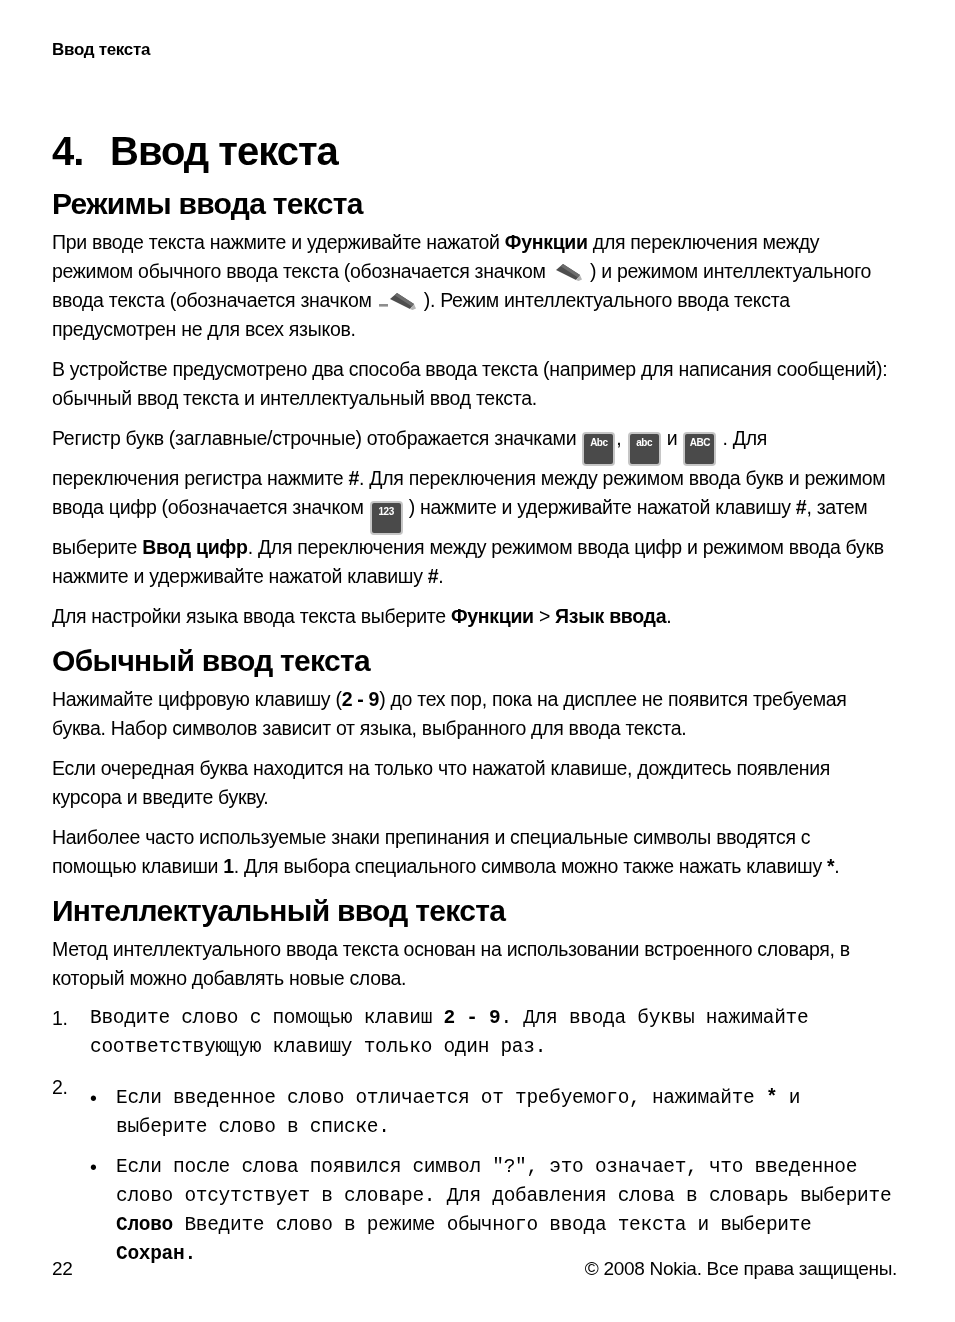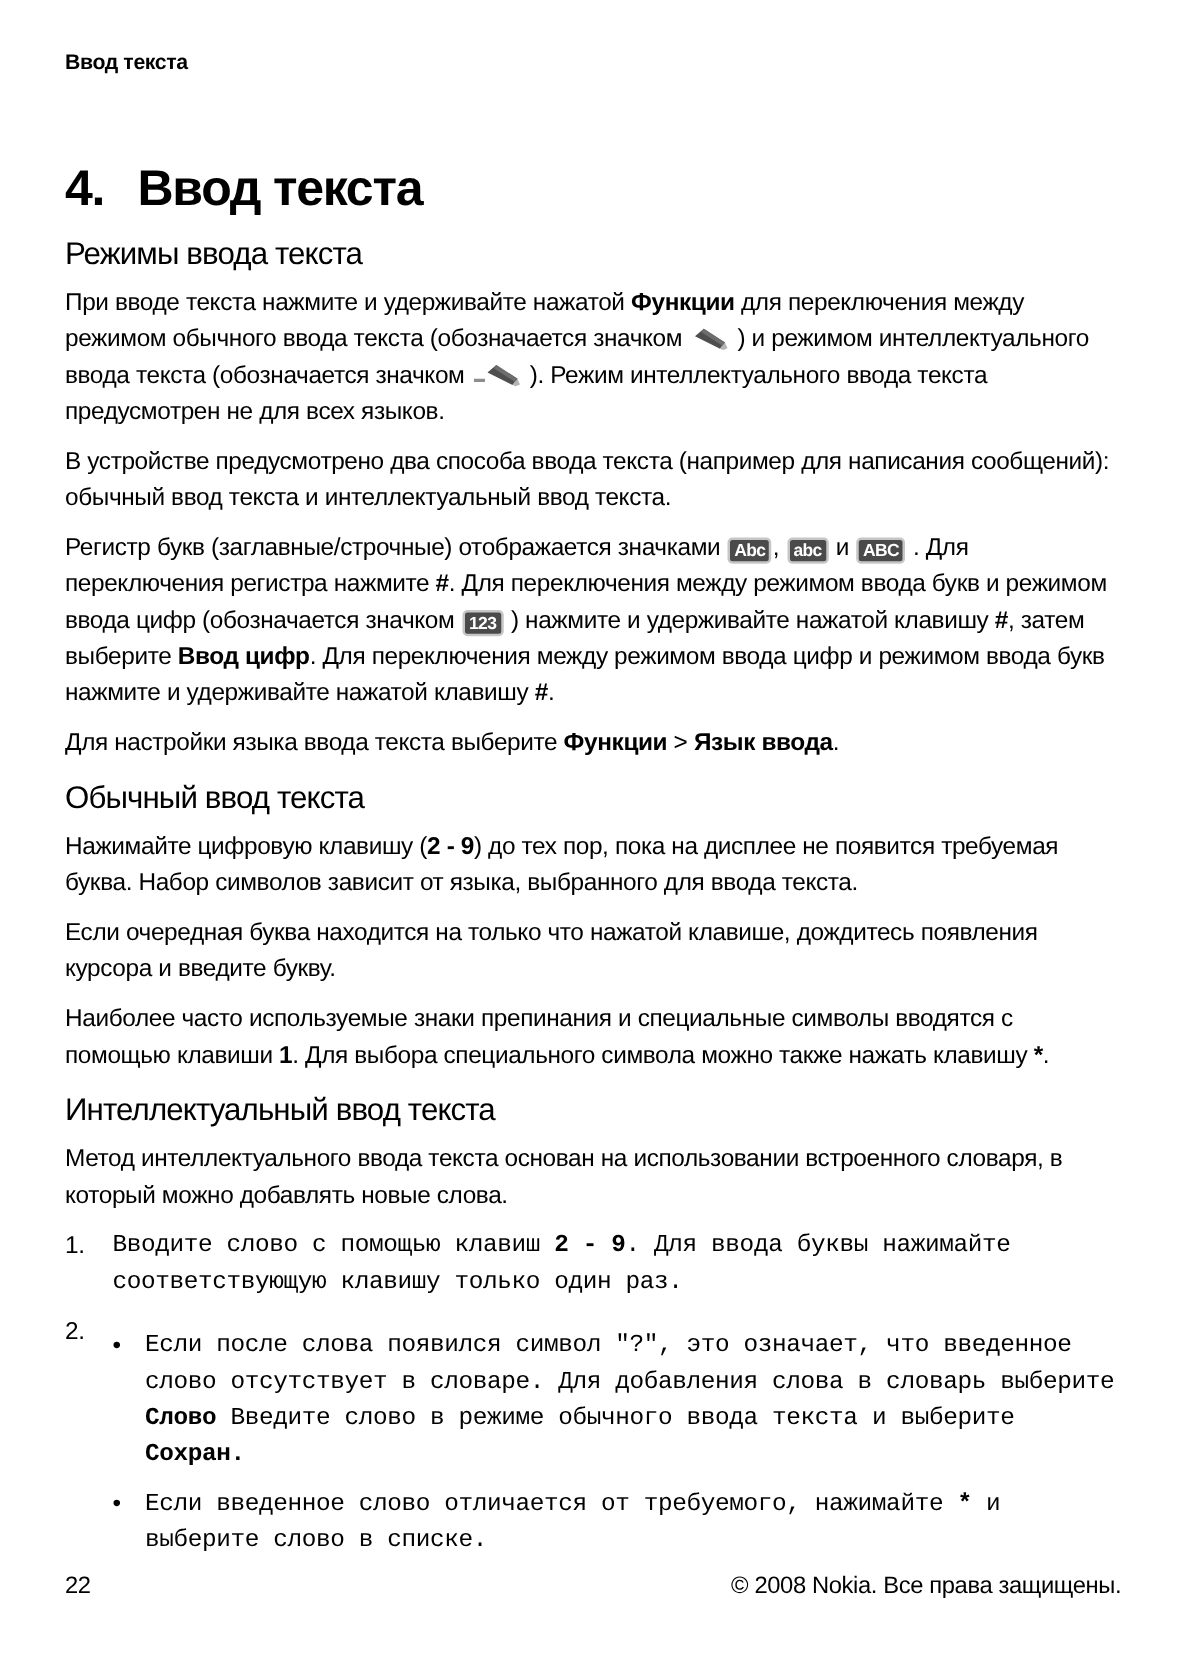--- a/index.html
+++ b/index.html
@@ -23,44 +23,44 @@
   h1.chapter {
     margin: 68px 0 0 0;
     font-size: 40px;
     line-height: 46px;
     font-weight: bold;
     letter-spacing: -1px;
   }
   h1.chapter .ch-num { display: inline-block; width: 58px; }
   h2.section {
     margin: 13px 0 8px 0;
-    font-size: 25px;
+    font-size: 30px;
     line-height: 33px;
-    font-weight: normal;
+    font-weight: bold;
     letter-spacing: -0.7px;
   }
   p.body-par, .li-text {
     margin: 0 0 11px 0;
     font-size: 19.5px;
     line-height: 29px;
     letter-spacing: -0.3px;
   }
   .content-col { max-width: 847px; }
   b { font-weight: bold; }
   
   .kbadge {
     display: inline-block;
     min-width: 23px;
-    height: 17px;
+    height: 30px;
     line-height: 17px;
     padding: 0 3px;
     margin: 0 3px;
     background: #4a4a4a;
     color: #ffffff;
-    font-size: 14px;
+    font-size: 10px;
     font-weight: bold;
     letter-spacing: -0.5px;
     text-align: center;
     border-radius: 2px;
     box-shadow: 0 0 0 2px #c6c6c6;
     vertical-align: -1px;
   }
   .inline-icon {
     display: inline-block;
     vertical-align: -4px;
@@ -135,25 +135,25 @@
       <div class="li-body">
         <div class="li-text">Вводите слово с помощью клавиш <b>2 - 9</b>. Для ввода буквы нажимайте соответствующую клавишу только один раз.</div>
       </div>
     </div>
 
     <div class="oli">
       <span class="num">2.</span>
       <div class="li-body">
         <div class="bullet-row">
           <span class="bullet-dot"></span>
-          <div class="li-text">Если после слова появился символ "?", это означает, что введенное слово отсутствует в словаре. Для добавления слова в словарь выберите <b>Слово</b> Введите слово в режиме обычного ввода текста и выберите <b>Сохран.</b></div>
+          <div class="li-text">Если введенное слово отличается от требуемого, нажимайте <b>*</b> и выберите слово в списке.</div>
         </div>
         <div class="bullet-row">
           <span class="bullet-dot"></span>
-          <div class="li-text">Если введенное слово отличается от требуемого, нажимайте <b>*</b> и выберите слово в списке.</div>
+          <div class="li-text">Если после слова появился символ "?", это означает, что введенное слово отсутствует в словаре. Для добавления слова в словарь выберите <b>Слово</b> Введите слово в режиме обычного ввода текста и выберите <b>Сохран.</b></div>
         </div>
       </div>
     </div>
 
   </div>
 
   <div class="footer">
     <span>22</span>
     <span>© 2008 Nokia. Все права защищены.</span>
   </div>

